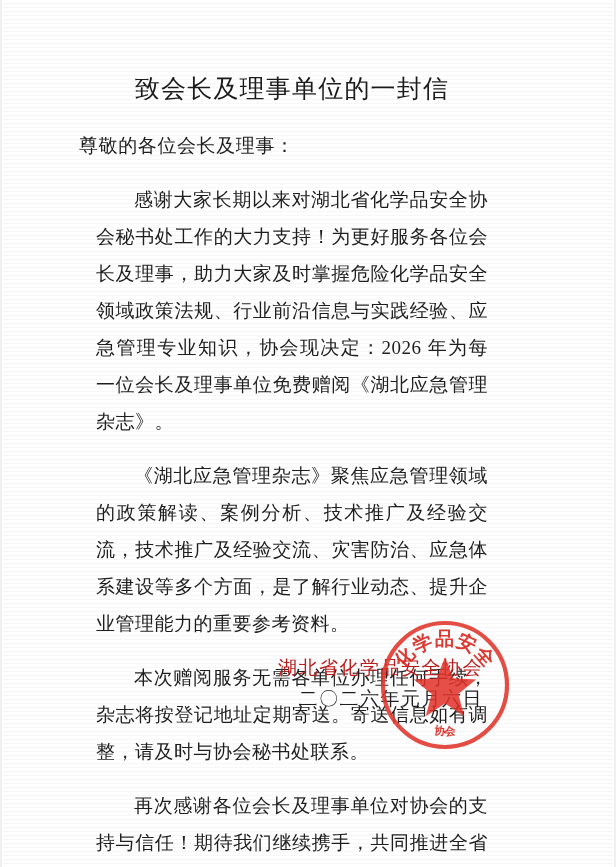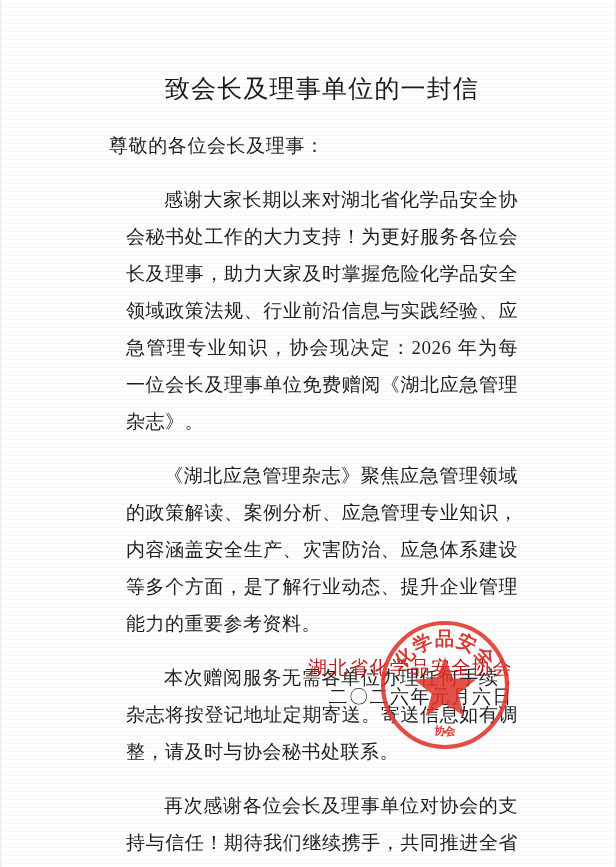--- a/index.html
+++ b/index.html
@@ -37,21 +37,21 @@
   }
   .page-edge-right {
     position: absolute;
     right: 0; top: 0; bottom: 0;
     width: 2px;
     background: #f0f0f2;
   }
 
   .content {
     position: absolute;
-    left: 109px;
+    left: 79px;
     top: 0;
     width: 426px;
     height: 867px;
   }
 
   .doc-title {
     margin: 0;
     padding-top: 72px;
     text-align: center;
     font-size: 25px;
@@ -95,21 +95,20 @@
     color: #b91c1c;
     letter-spacing: 1.5px;
     padding-right: 22px;
   }
   .sign-date {
     font-size: 19px;
     line-height: 31px;
     color: #1e1e1e;
     letter-spacing: 1.5px;
     padding-right: 22px;
-    font-family: Liberation Mono, monospace;
   }
 
   
   .seal {
     position: absolute;
     left: 378px;
     top: 618px;
     width: 134px;
     height: 134px;
     pointer-events: none;
@@ -146,21 +145,21 @@
 <div class="page-edge-right"></div>
 
 <div class="content">
 
   <h1 class="doc-title">致会长及理事单位的一封信</h1>
 
   <p class="salutation">尊敬的各位会长及理事：</p>
 
   <p class="body-para">感谢大家长期以来对湖北省化学品安全协会秘书处工作的大力支持！为更好服务各位会长及理事，助力大家及时掌握危险化学品安全领域政策法规、行业前沿信息与实践经验、应急管理专业知识，协会现决定：2026 年为每一位会长及理事单位免费赠阅《湖北应急管理杂志》。</p>
 
-  <p class="body-para">《湖北应急管理杂志》聚焦应急管理领域的政策解读、案例分析、应急管理专业知识，内容涵盖安全生产、灾害防治、应急体系建设等多个方面，是了解行业动态、提升企业管理能力的重要参考资料。</p>
+  <p class="body-para">《湖北应急管理杂志》聚焦应急管理领域的政策解读、案例分析、技术推广及经验交流，技术推广及经验交流、灾害防治、应急体系建设等多个方面，是了解行业动态、提升企业管理能力的重要参考资料。</p>
 
   <p class="body-para">本次赠阅服务无需各单位办理任何手续，杂志将按登记地址定期寄送。寄送信息如有调整，请及时与协会秘书处联系。</p>
 
   <p class="body-para">再次感谢各位会长及理事单位对协会的支持与信任！期待我们继续携手，共同推进全省化工行业管理事业的高质量发展。</p>
 
   <div class="sign-block">
     <div class="sign-org">湖北省化学品安全协会</div>
     <div class="sign-date">二〇二六年元月六日</div>
   </div>
 

